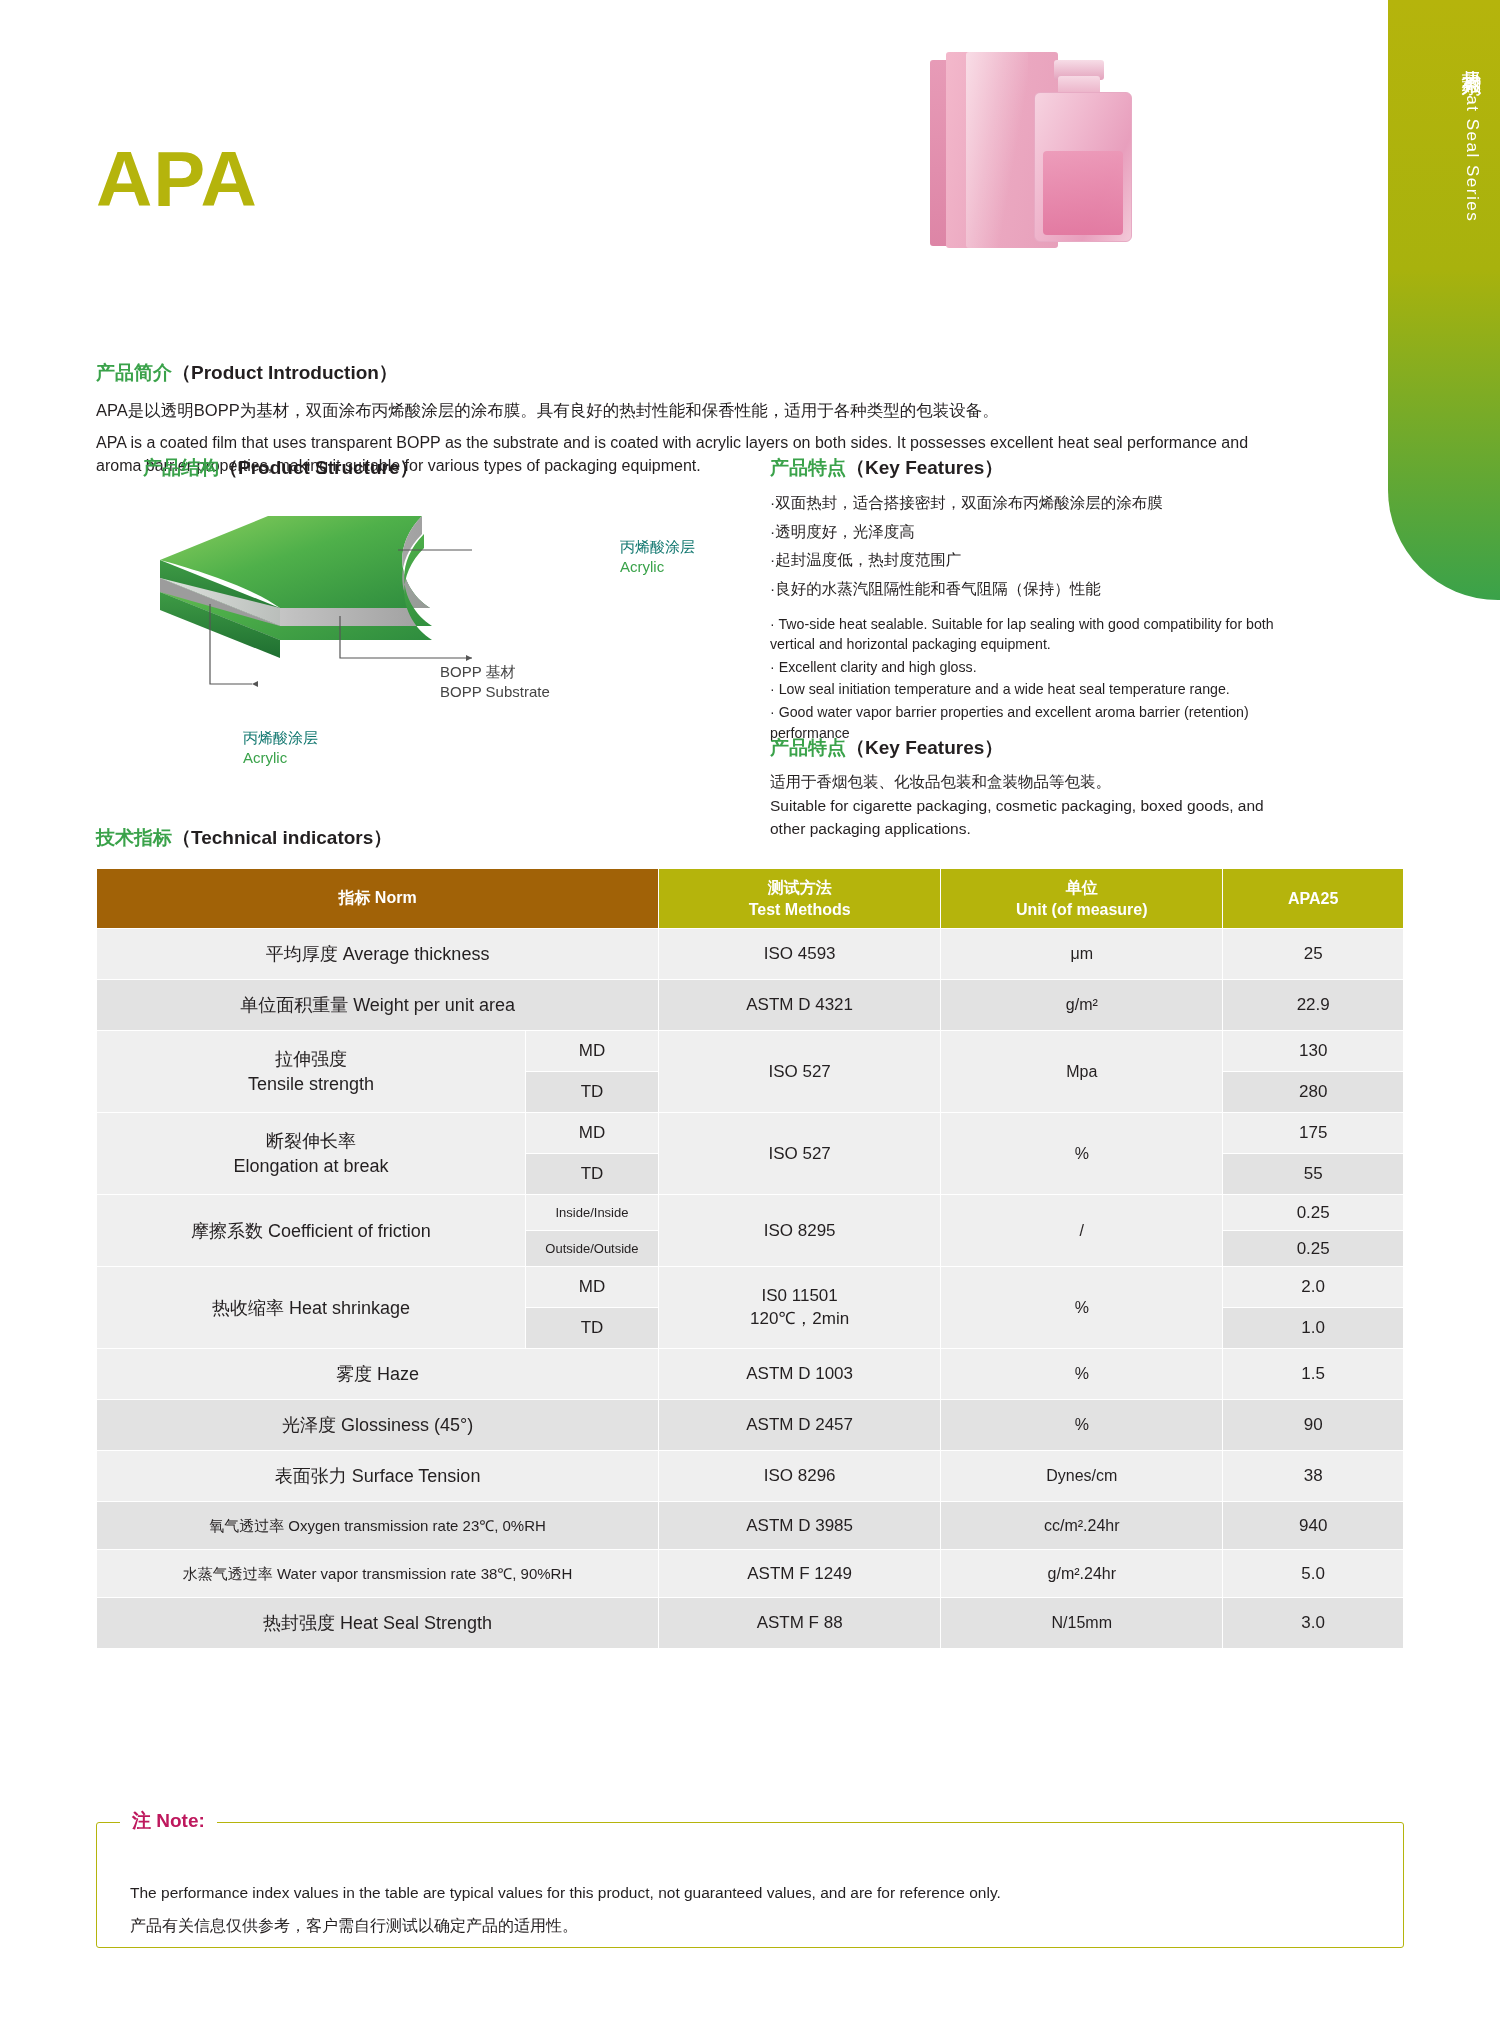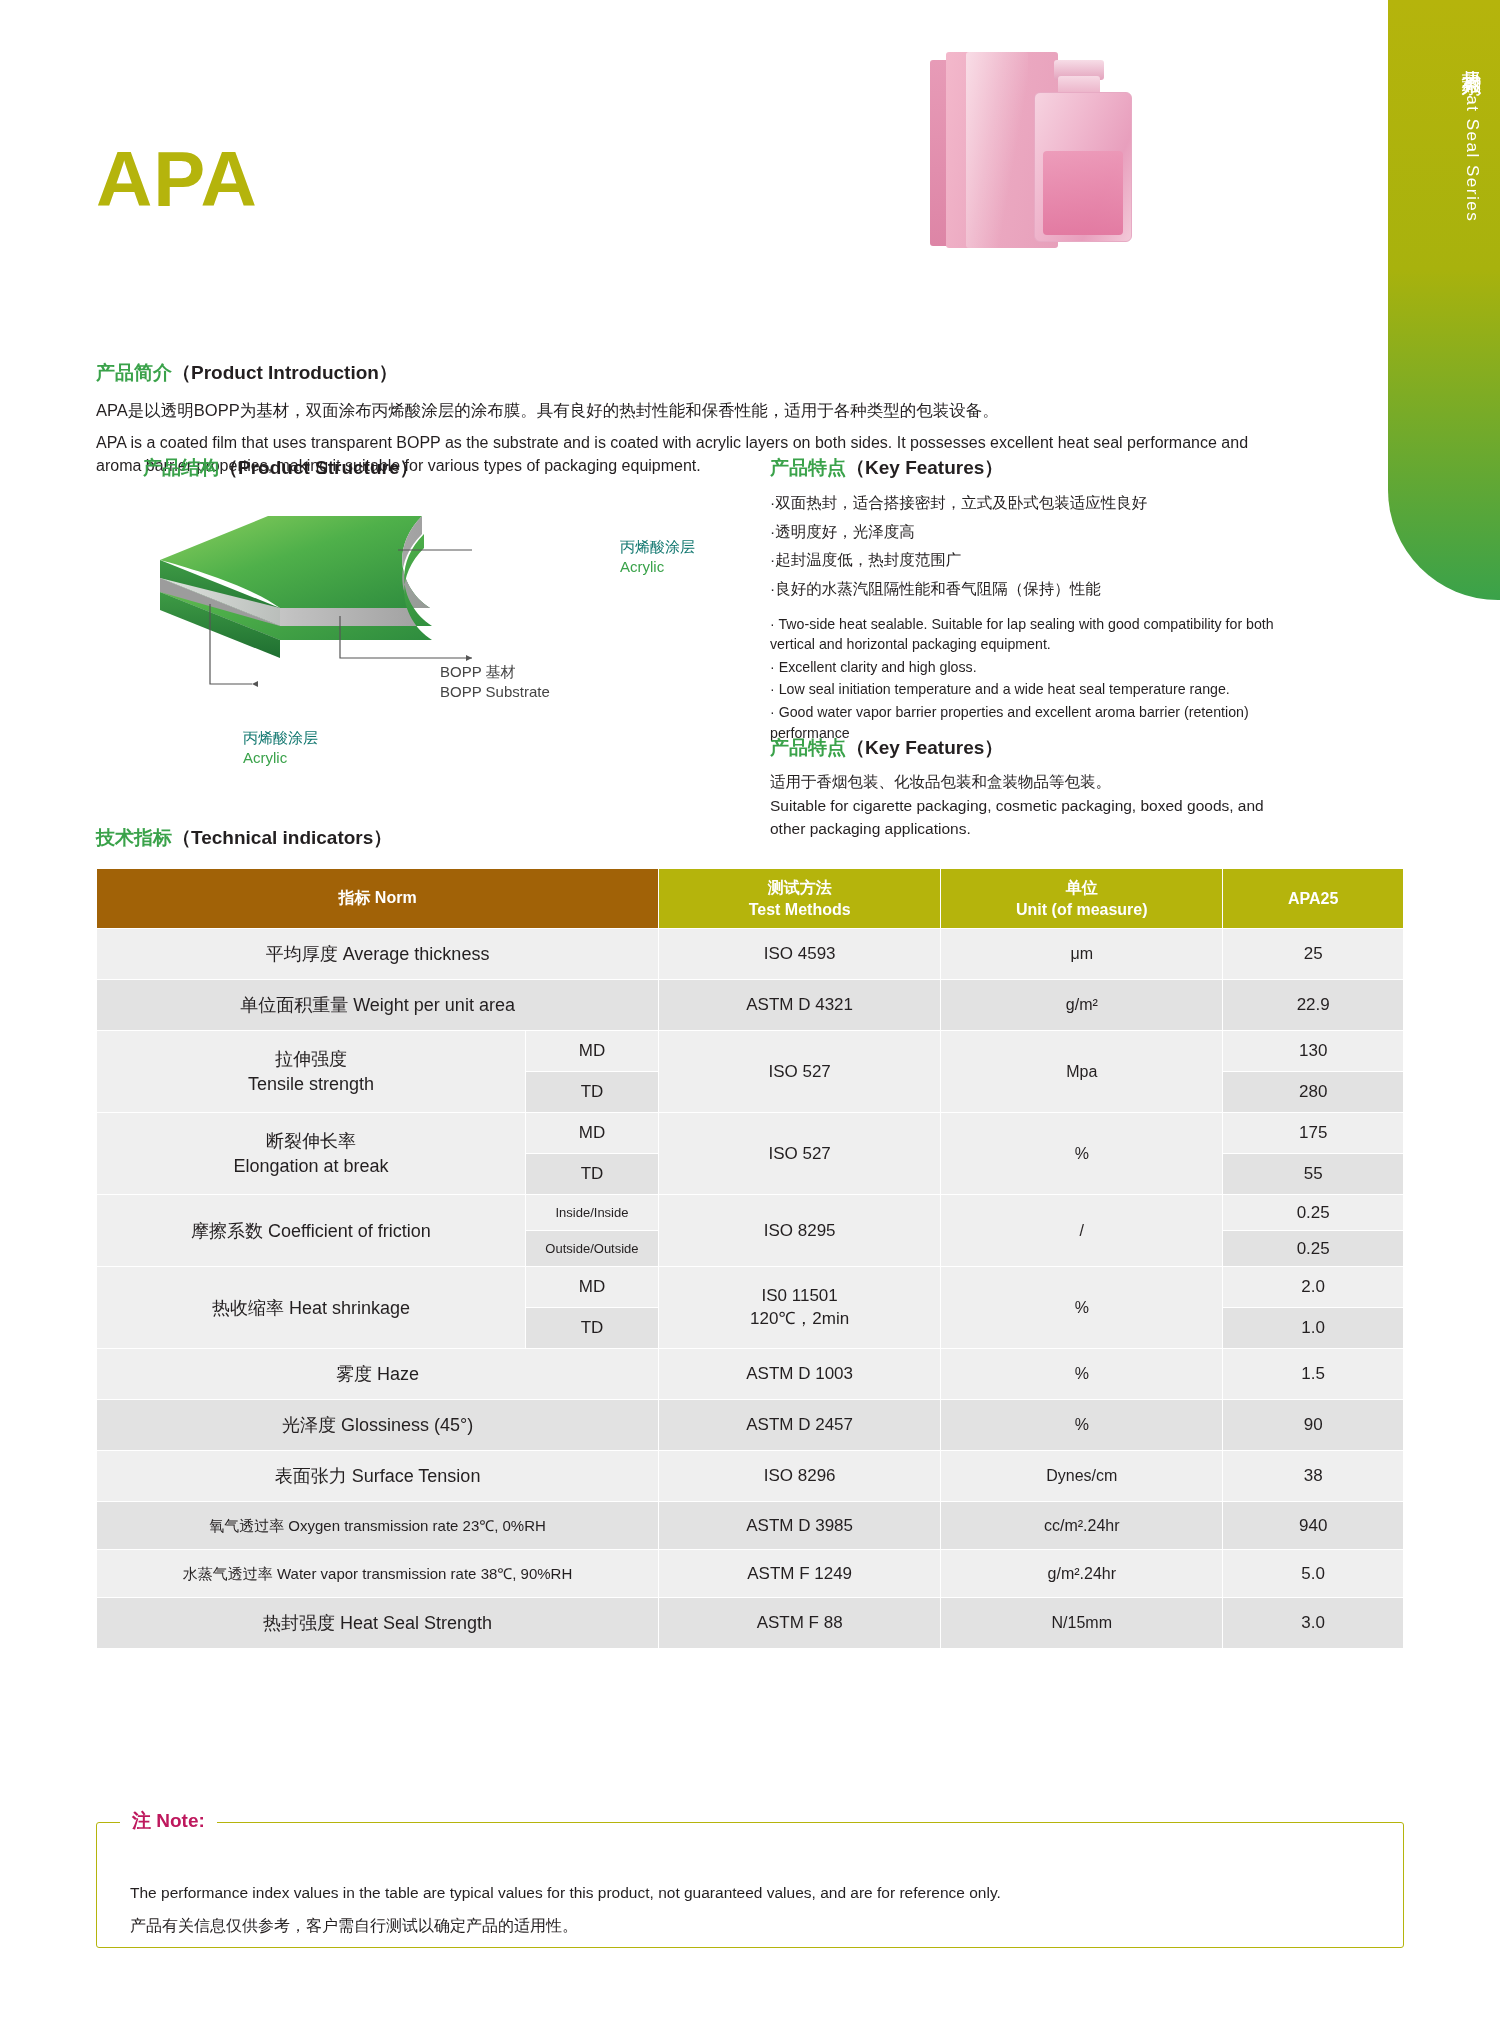--- a/index.html
+++ b/index.html
@@ -217,21 +217,21 @@
 <div class="lbl" style="left:243px; top:728px;">
   <div class="cn-g">丙烯酸涂层</div>
   <div class="en-g">Acrylic</div>
 </div>
 
 <div class="kf-block">
   <div style="font-size:19px;font-weight:bold;">
     <span style="color:#3aa24a;">产品特点</span><span style="color:#231f20;">（Key Features）</span>
   </div>
   <div class="kf-cn">
-    <div>·双面热封，适合搭接密封，立式及卧式包装适应性良好</div>
+    <div>·双面热封，适合搭接密封，双面涂布丙烯酸涂层的涂布膜</div>
     <div>·透明度好，光泽度高</div>
     <div>·起封温度低，热封度范围广</div>
     <div>·良好的水蒸汽阻隔性能和香气阻隔（保持）性能</div>
   </div>
   <div class="kf-en">
     <div>· Two-side heat sealable. Suitable for lap sealing with good compatibility for both vertical and horizontal packaging equipment.</div>
     <div>· Excellent clarity and high gloss.</div>
     <div>· Low seal initiation temperature and a wide heat seal temperature range.</div>
     <div>· Good water vapor barrier properties and excellent aroma barrier (retention) performance</div>
   </div>

